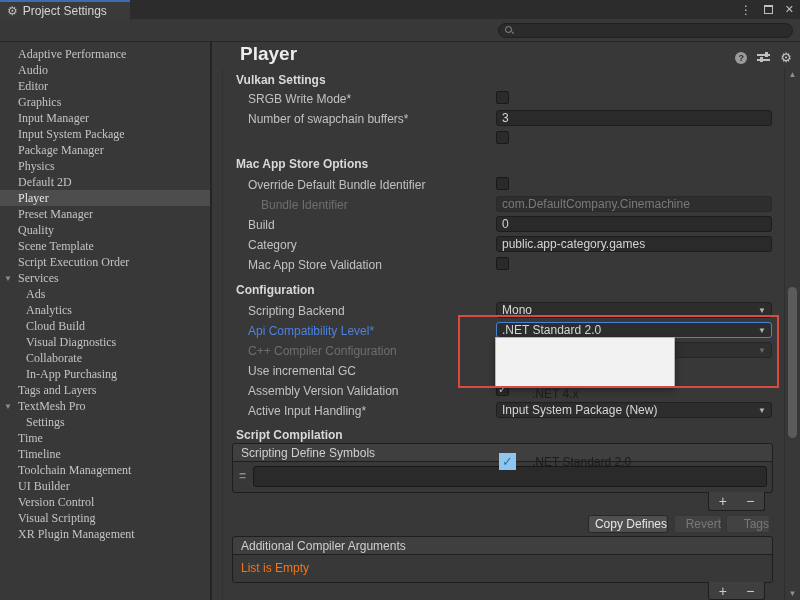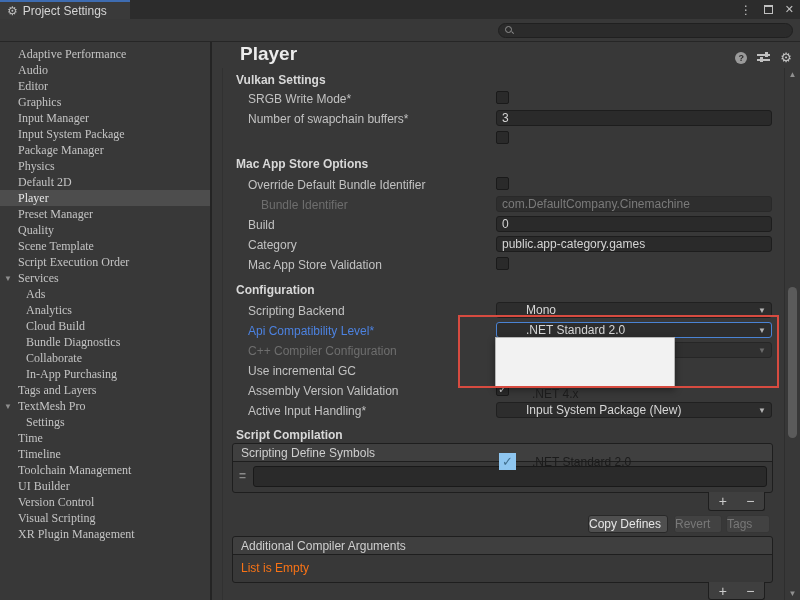--- a/index.html
+++ b/index.html
@@ -68,21 +68,21 @@
   .lbl  { position:absolute; left:36px; top:4px; color:#c2c2c2; white-space:nowrap; }
   .lbl.indent2 { left:49px; }
   .lbl.disabled { color:#6e6e6e; }
   .lbl.hl { color:#4c82e0; }
 
   .cb { position:absolute; left:284px; top:3px; width:13px; height:13px; background:#2a2a2a; border:1px solid #1a1a1a; border-radius:2px; color:#dcdcdc; font-size:11px; line-height:11px; text-align:center; }
   .field { position:absolute; left:284px; top:2px; width:276px; height:16px; background:#2a2a2a; border:1px solid #1d1d1d; border-radius:3px; color:#d4d4d4; font-size:12px; padding-left:5px; font-family:"Liberation Sans",sans-serif; outline:none; }
   .field.dim { color:#7a7a7a; background:#2e2e2e; border-color:#292929; }
 
   .dd { position:absolute; left:284px; top:2px; width:276px; height:16px; background:#2d2d2d; border:1px solid #202020; border-radius:3px; display:flex; align-items:center; padding:0 5px; color:#d6d6d6; }
-  .dd .val { flex:1; white-space:nowrap; overflow:hidden;margin-left:24px; }
+  .dd .val { flex:1; white-space:nowrap; overflow:hidden; }
   .dd .arr { font-size:8px; color:#b4b4b4; }
   .dd.focused { border-color:#4a83d4; }
   .dd.dim { background:#303030; border-color:#262626; color:#6a6a6a; }
   .dd.dim .arr { color:#6a6a6a; }
 
   
   .r0{top:28px}.r1{top:46px}.r2{top:66px}.r3{top:86px}
   .r4{top:112px}.r5{top:132px}.r6{top:152px}.r7{top:172px}.r8{top:192px}.r9{top:212px}
   .r10{top:238px}.r11{top:258px}.r12{top:278px}.r13{top:298px}.r14{top:318px}.r15{top:338px}.r16{top:358px}
   .r17{top:383px}
@@ -101,21 +101,21 @@
   .box-header { height:18px; line-height:18px; padding-left:8px; background:#3f3f3f; border-bottom:1px solid #1e1e1e; color:#cfcfcf; border-radius:3px 3px 0 0; }
   .define-row { position:relative; height:30px; }
   .handle { position:absolute; left:6px; top:7px; color:#8a8a8a; font-weight:bold; }
   .define-field { position:absolute; left:20px; top:4px; width:514px; height:21px; background:#2a2a2a; border:1px solid #191919; border-radius:3px; color:#d4d4d4; padding-left:5px; font-family:"Liberation Sans",sans-serif; outline:none; }
   .empty-row { height:26px; line-height:26px; padding-left:8px; color:#f97316; }
 
   .list-footer { position:absolute; left:496px; width:57px; height:19px; background:#3f3f3f; border:1px solid #1e1e1e; border-top:none; border-radius:0 0 3px 3px; display:flex; align-items:center; justify-content:space-around; color:#cccccc; font-size:14px; z-index:5; }
   .lf1 { top:450px; } .lf2 { top:540px; height:18px; }
   .pm { line-height:14px; cursor:default; }
 
-  .btn { position:absolute; top:473px; height:18px; line-height:17px; text-align:left; border-radius:3px; font-size:12px; }
+  .btn { position:absolute; top:473px; height:18px; line-height:17px; text-align:right; border-radius:3px; font-size:12px; }
   .btn-copy   { left:376px; width:80px; background:#4f4f4f; border:1px solid #282828; color:#e6e6e6; }
   .btn-revert { left:462px; width:48px; background:#424242; border:1px solid #363636; color:#787878; }
   .btn-apply  { left:514px; width:44px; background:#424242; border:1px solid #363636; color:#787878; }
 
   
   .scrollbar { position:absolute; right:0; top:26px; width:16px; bottom:0; border-left:1px solid #2e2e2e; background:#383838; }
   .sb-up   { position:absolute; top:2px; left:0; width:15px; text-align:center; font-size:8px; color:#909090; }
   .sb-down { position:absolute; bottom:2px; left:0; width:15px; text-align:center; font-size:8px; color:#909090; }
   .sb-thumb{ position:absolute; left:3px; top:219px; width:9px; height:151px; background:#5b5b5b; border-radius:5px; }
 </style>
@@ -157,21 +157,21 @@
       <div class="side-item"><span>Default 2D</span></div>
       <div class="side-item selected"><span>Player</span></div>
       <div class="side-item"><span>Preset Manager</span></div>
       <div class="side-item"><span>Quality</span></div>
       <div class="side-item"><span>Scene Template</span></div>
       <div class="side-item"><span>Script Execution Order</span></div>
       <div class="side-item"><span class="expander">▼</span><span>Services</span></div>
       <div class="side-item child"><span>Ads</span></div>
       <div class="side-item child"><span>Analytics</span></div>
       <div class="side-item child"><span>Cloud Build</span></div>
-      <div class="side-item child"><span>Bundle Diagnostics</span></div>
+      <div class="side-item child"><span>Visual Diagnostics</span></div>
       <div class="side-item child"><span>Collaborate</span></div>
       <div class="side-item child"><span>In-App Purchasing</span></div>
       <div class="side-item"><span>Tags and Layers</span></div>
       <div class="side-item"><span class="expander">▼</span><span>TextMesh Pro</span></div>
       <div class="side-item child"><span>Settings</span></div>
       <div class="side-item"><span>Time</span></div>
       <div class="side-item"><span>Timeline</span></div>
       <div class="side-item"><span>Toolchain Management</span></div>
       <div class="side-item"><span>UI Builder</span></div>
       <div class="side-item"><span>Version Control</span></div>

